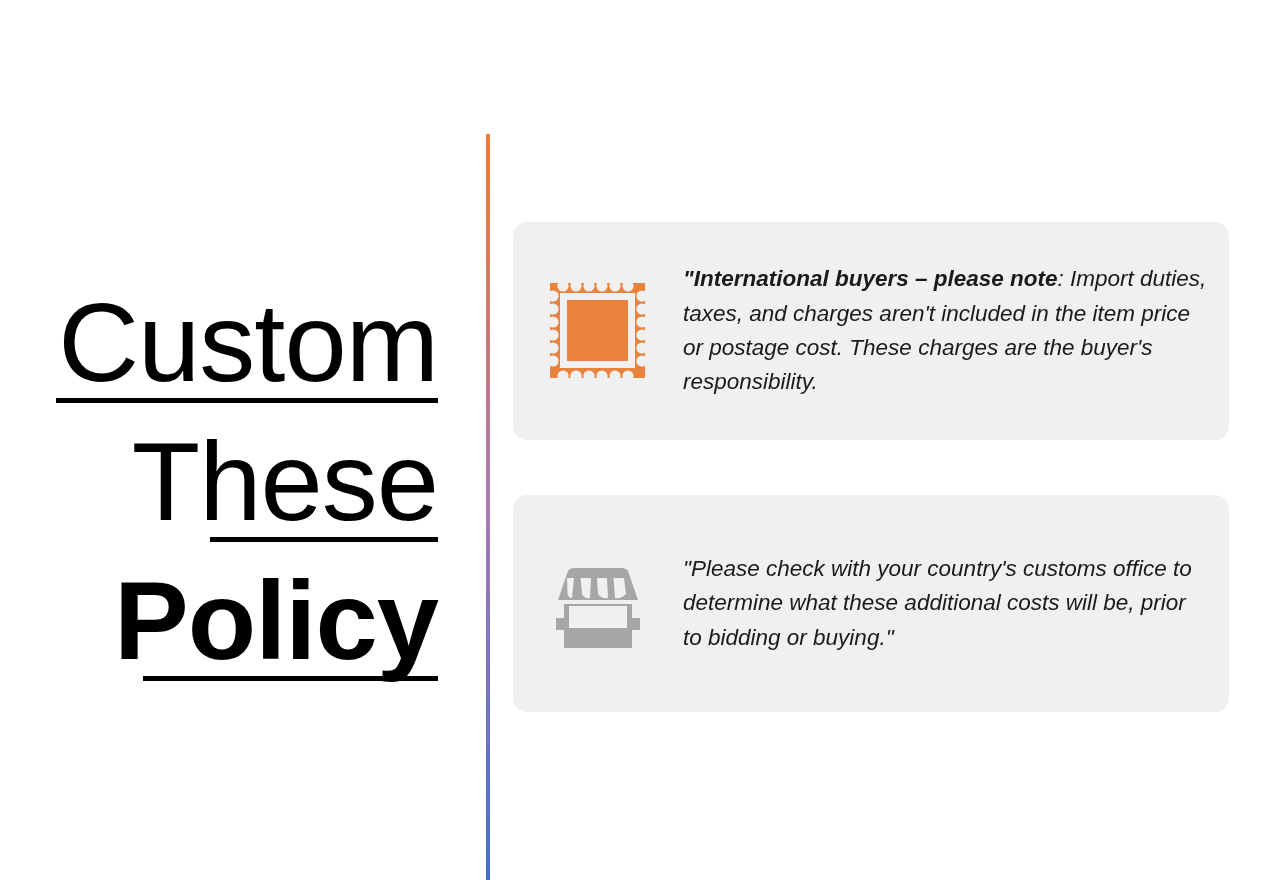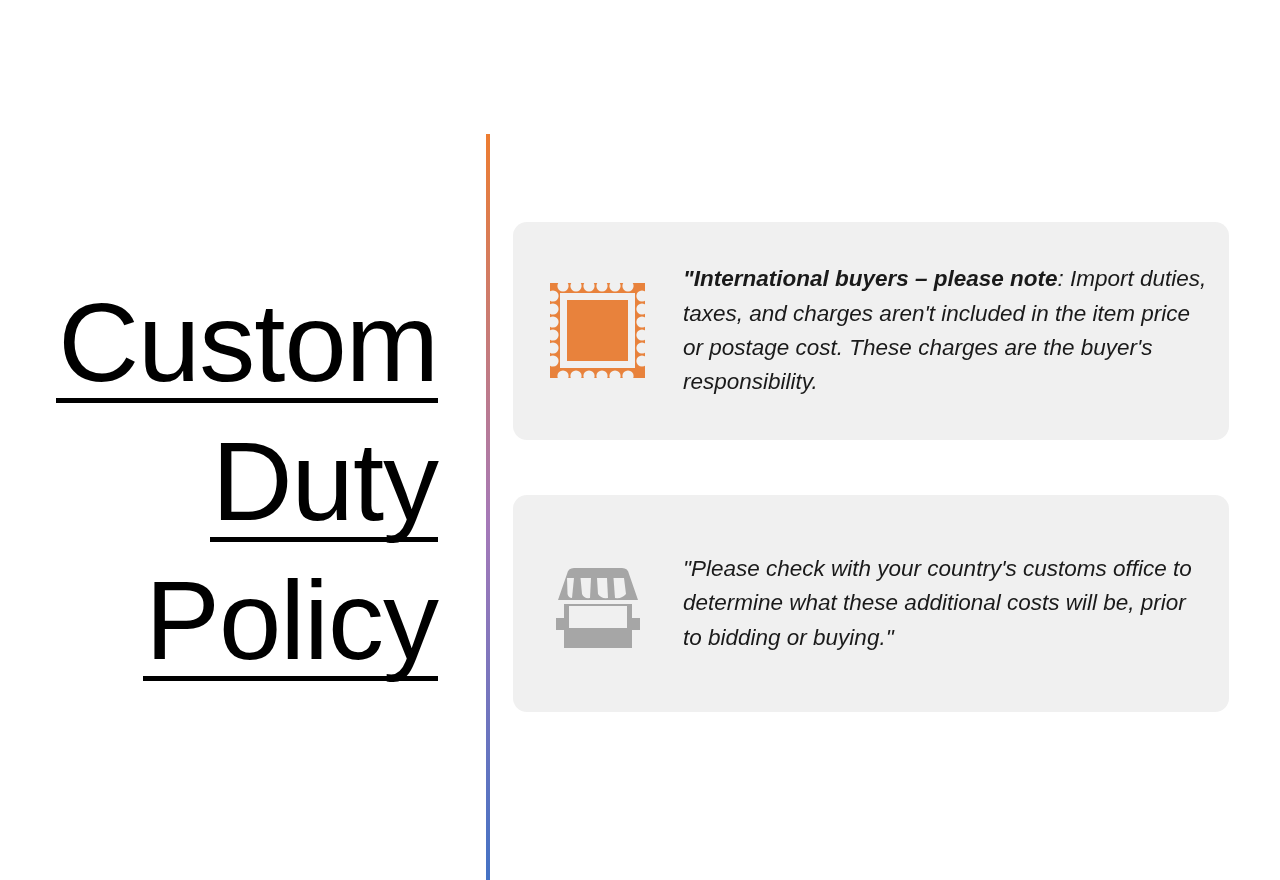--- a/index.html
+++ b/index.html
@@ -37,21 +37,21 @@
   .title-line .rule {
     display: block;
     height: 5px;
     background: #000000;
     margin-top: -16px;
   }
   .title-line.l1 .rule { margin-left: 0px; }
   .title-line.l2 .rule { margin-left: 154px; }
   .title-line.l3 .rule { margin-left: 97px; }
   .title-line.l2 { margin-top: 8px; }
-  .title-line.l3 { margin-top: 8px; }
+  .title-line.l3 { margin-top: 8px; font-weight: bold; }
 
   
   #divider {
     position: absolute;
     left: 486px;
     top: 134px;
     width: 4px;
     height: 746px;
     background: linear-gradient(to bottom, #ED7D31 0%, #E1736B 22%, #C druh 0%, #BE7AA8 48%, #8E7FC0 68%, #5B7BCB 88%, #4472C4 100%);
   }
@@ -96,21 +96,21 @@
 </style>
 </head>
 <body>
 
 <div id="title-block">
   <span class="title-line l1">
     <span>Custom</span>
     <span class="rule" style="margin-left: 20px;"></span>
   </span>
   <span class="title-line l2">
-    <span>Duty</span>
+    <span>These</span>
     <span class="rule" style="margin-left: 174px;"></span>
   </span>
   <span class="title-line l3">
     <span>Policy</span>
     <span class="rule" style="margin-left: 107px;"></span>
   </span>
 </div>
 
 <div id="divider" style="background: linear-gradient(rgb(237, 125, 49) 0%, rgb(165, 121, 184) 52%, rgb(68, 114, 196) 100%);"></div>
 

